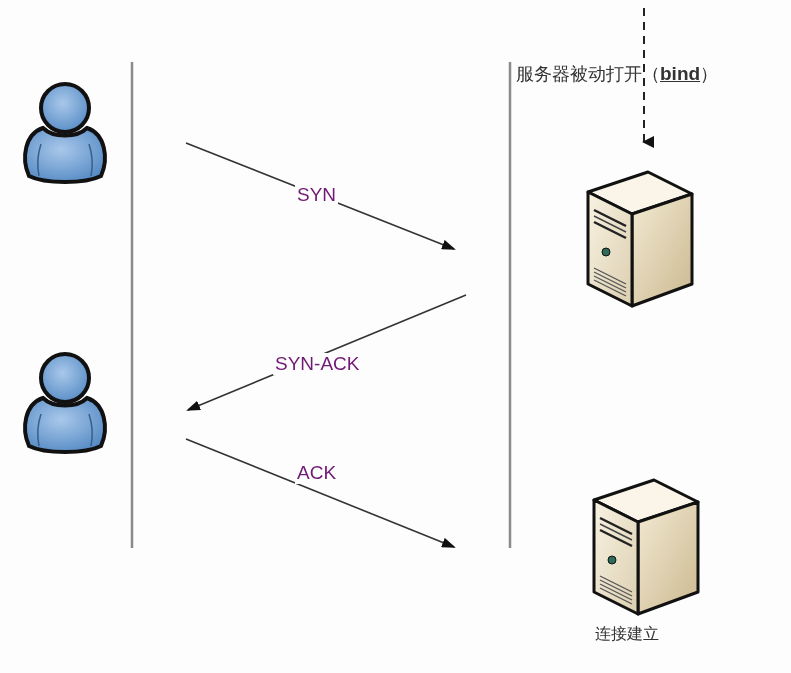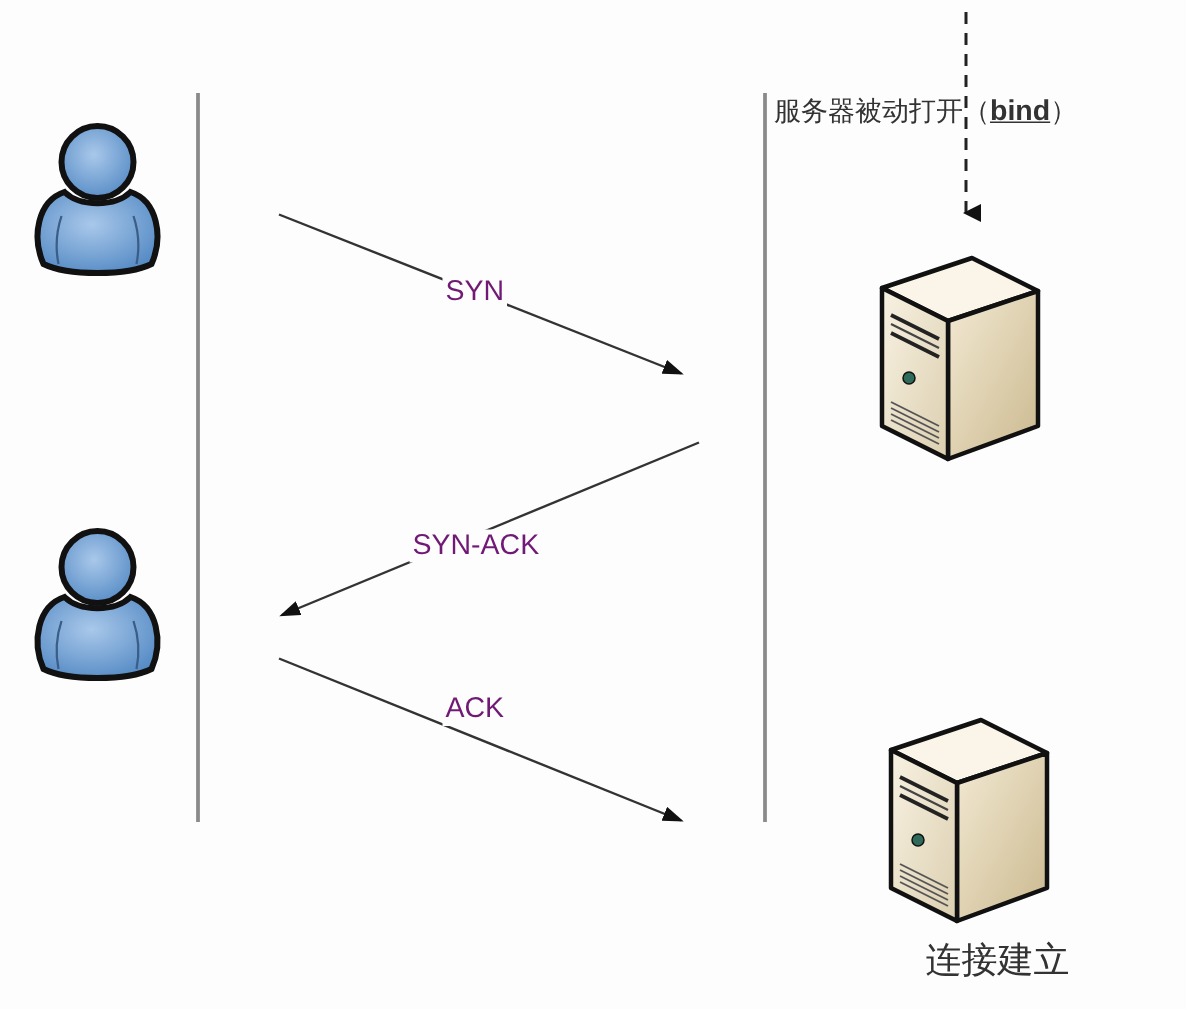--- a/index.html
+++ b/index.html
@@ -79,14 +79,14 @@
         <use href="#server"></use>
       </g>
   </svg>
 
   <div class="lbl cjk" style="left:514px; top:62px; background:transparent;"><span>服务器被动打开（</span><span class="bold" style="font-family:'Liberation Sans',sans-serif;font-size:19px;text-decoration:underline;">bind</span><span>）</span></div>
 
   <div class="lbl" style="left:295px; top:184px;">SYN</div>
   <div class="lbl" style="left:273px; top:353px;">SYN-ACK</div>
   <div class="lbl" style="left:295px; top:462px;">ACK</div>
 
-  <div class="lbl cjk" style="left:615px; top:624px; font-size:24px; background:transparent;">连接建立</div>
+  <div class="lbl cjk" style="left:593px; top:624px; font-size:16px; background:transparent;">连接建立</div>
 </div>
 
 </body></html>

